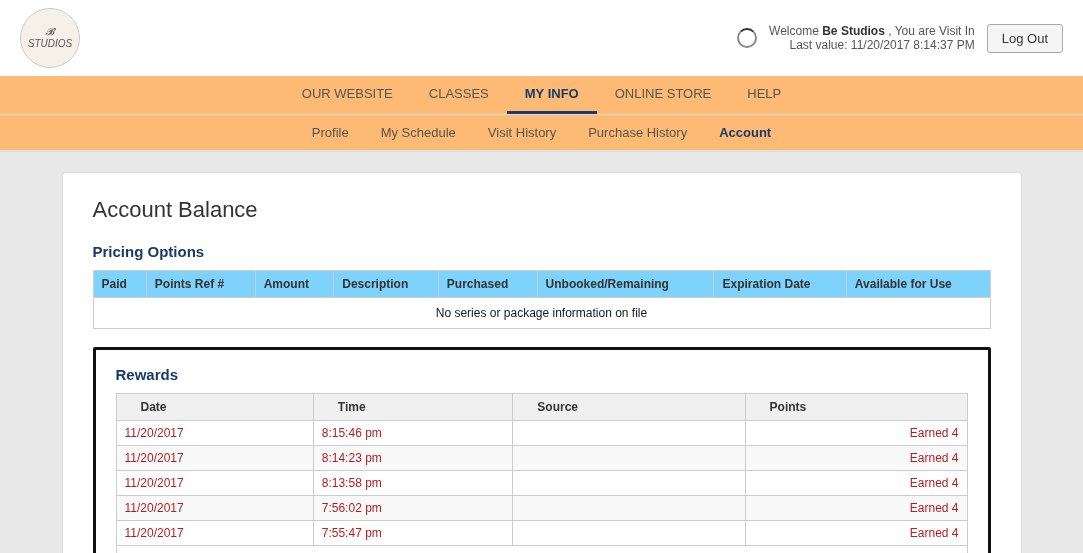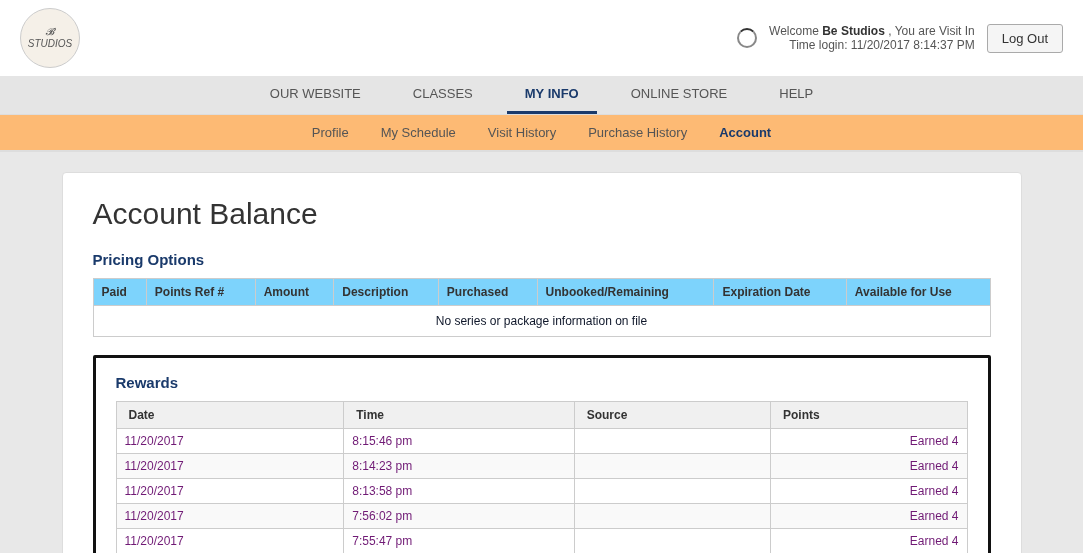--- a/index.html
+++ b/index.html
@@ -70,24 +70,23 @@
       border: 2px solid #888;
       border-top-color: #333;
       display: inline-block;
       vertical-align: middle;
     }
 
     
     .main-nav {
       display: flex;
       justify-content: center;
-      background: #e5e5e5;
+      background: #fdba74;
       border-bottom: 1px solid #ddd;
       padding: 0 10px;
-      gap: 16px;
     }
     .main-nav a {
       display: inline-block;
       padding: 10px 18px;
       font-size: 13px;
       color: #555;
       text-decoration: none;
       border-bottom: 3px solid transparent;
     }
     .main-nav a.active {
@@ -120,21 +119,21 @@
     .page-content {
       max-width: 960px;
       margin: 20px auto;
       background: #fff;
       border: 1px solid #ddd;
       border-radius: 4px;
       padding: 24px 30px 30px;
     }
 
     .page-title {
-      font-size: 30px;
+      font-size: 22px;
       font-weight: normal;
       color: #333;
       margin-bottom: 20px;
     }
 
     
     .section-title {
       font-size: 15px;
       font-weight: bold;
       color: #1a3a6b;
@@ -178,31 +177,31 @@
     }
 
     .rewards-table {
       width: 100%;
       border-collapse: collapse;
       margin-top: 10px;
     }
     .rewards-table th {
       background: #f0f0f0;
       border: 1px solid #ccc;
-      padding: 6px 12px;
+      padding: 6px 24px;
       font-size: 12px;
       font-weight: bold;
       text-align: left;
       color: #333;
     }
     .rewards-table td {
       border: 1px solid #ccc;
       padding: 5px 8px;
       font-size: 12px;
-      color: #701a75;
+      color: #b91c1c;
     }
     .rewards-table tr:nth-child(even) td {
       background: #f9f9f9;
     }
     .points-balance-row td {
       text-align: right;
       font-size: 12px;
       color: #333;
       border-top: 1px solid #ccc;
     }
@@ -219,21 +218,21 @@
     </div>
     <div class="header-right">
       <span class="spinner-icon"></span>
       <div class="welcome-text">
         <div>
           <span>Welcome</span>
           <strong>Be Studios</strong>
           <span>, You are Visit In</span>
         </div>
         <div>
-          <span>Time login:</span>
+          <span>Last value:</span>
           <span>11/20/2017 8:14:37 PM</span>
         </div>
       </div>
       <button class="logout-btn">Log Out</button>
     </div>
   </div>
 
   <nav class="main-nav">
     <a href="#">OUR WEBSITE</a>
     <a href="#">CLASSES</a>

